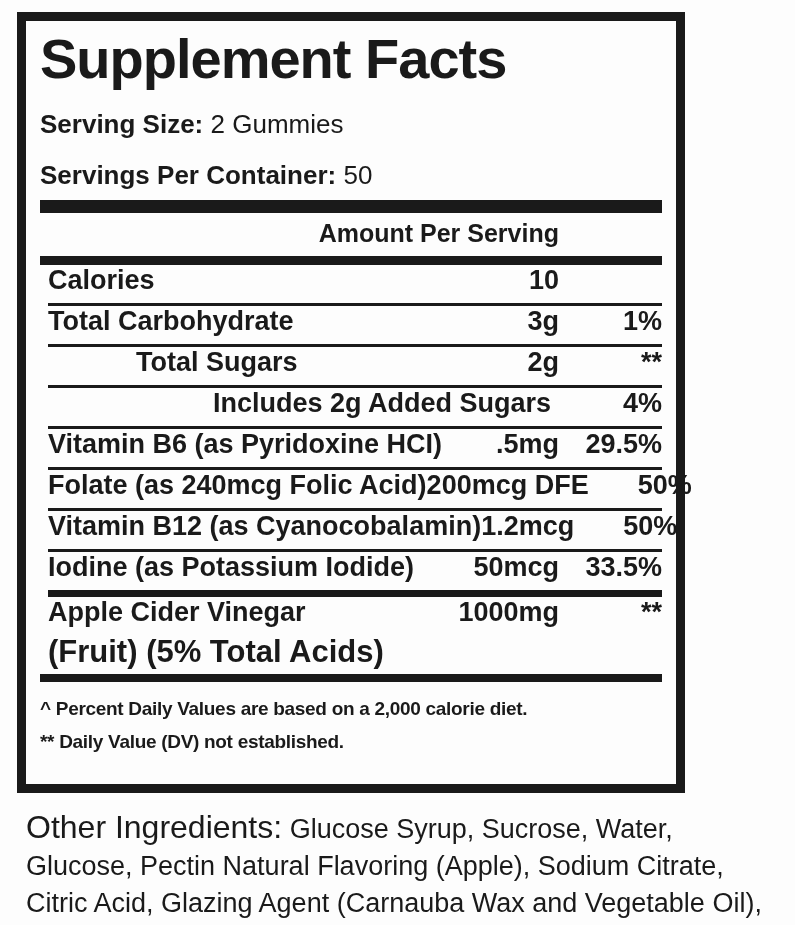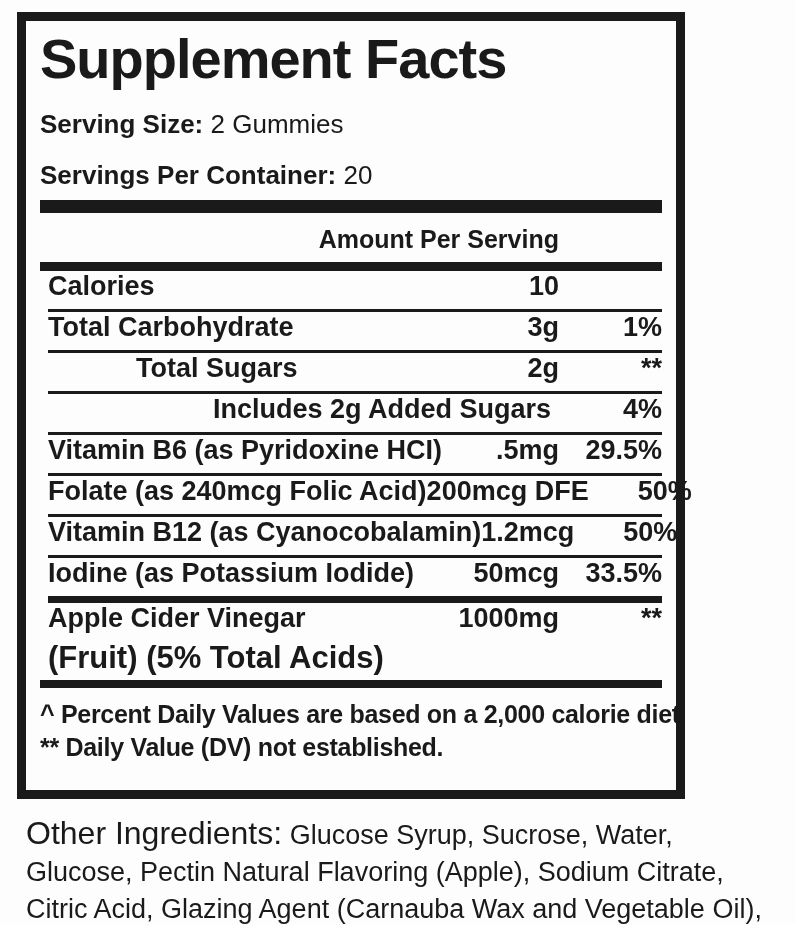--- a/index.html
+++ b/index.html
@@ -36,21 +36,21 @@
   }
   .serving-line b{font-weight:bold;}
   .bar{background:var(--ink);width:100%;}
   .bar-xl{height:13px;margin-top:9px;}
   .bar-md{height:9px;}
   .bar-ft{height:8px;}
   .hdr-row{
     display:grid;
     grid-template-columns:1fr max-content 103px;
     align-items:baseline;
-    padding:12px 0 8px 0;
+    padding:6px 0 8px 0;
     font-size:25px;
     font-weight:bold;
   }
   .hdr-amount{grid-column:2;text-align:right;}
   .hdr-dv{grid-column:3;text-align:right;}
   .frow{
     border-top:3px solid var(--ink);
     padding:0 0 7px 0;
     font-size:27px;
     font-weight:bold;
@@ -68,21 +68,21 @@
   .fname.ind1{padding-left:88px;}
   .fname.ind2{padding-left:165px;}
   .famt{text-align:left;white-space:nowrap;}
   .fdv{text-align:right;white-space:nowrap;}
   .fname2{
     font-size:31px;font-weight:bold;line-height:31px;
     padding-top:8px;
   }
   .footnotes{padding:10px 0 6px 0;}
   .footnote{
-    font-size:25px;
+    font-size:19px;
     font-weight:bold;
     line-height:33px;
     letter-spacing:-0.3px;
     white-space:nowrap;
   }
   .other-ing{
     margin:16px 14px 0 26px;
     width:757px;
     font-size:27px;
     line-height:37px;
@@ -99,21 +99,21 @@
 
     <div class="title">Supplement Facts</div>
 
     <div class="serving-line">
       <b>Serving Size:</b>
       <span>2 Gummies</span>
     </div>
 
     <div class="serving-line">
       <b>Servings Per Container:</b>
-      <span>20</span>
+      <span>50</span>
     </div>
 
     <div class="bar bar-xl"></div>
 
     <div class="hdr-row">
       <span class="hdr-amount">Amount Per Serving</span>
     </div>
 
     <div class="bar bar-md"></div>
 

